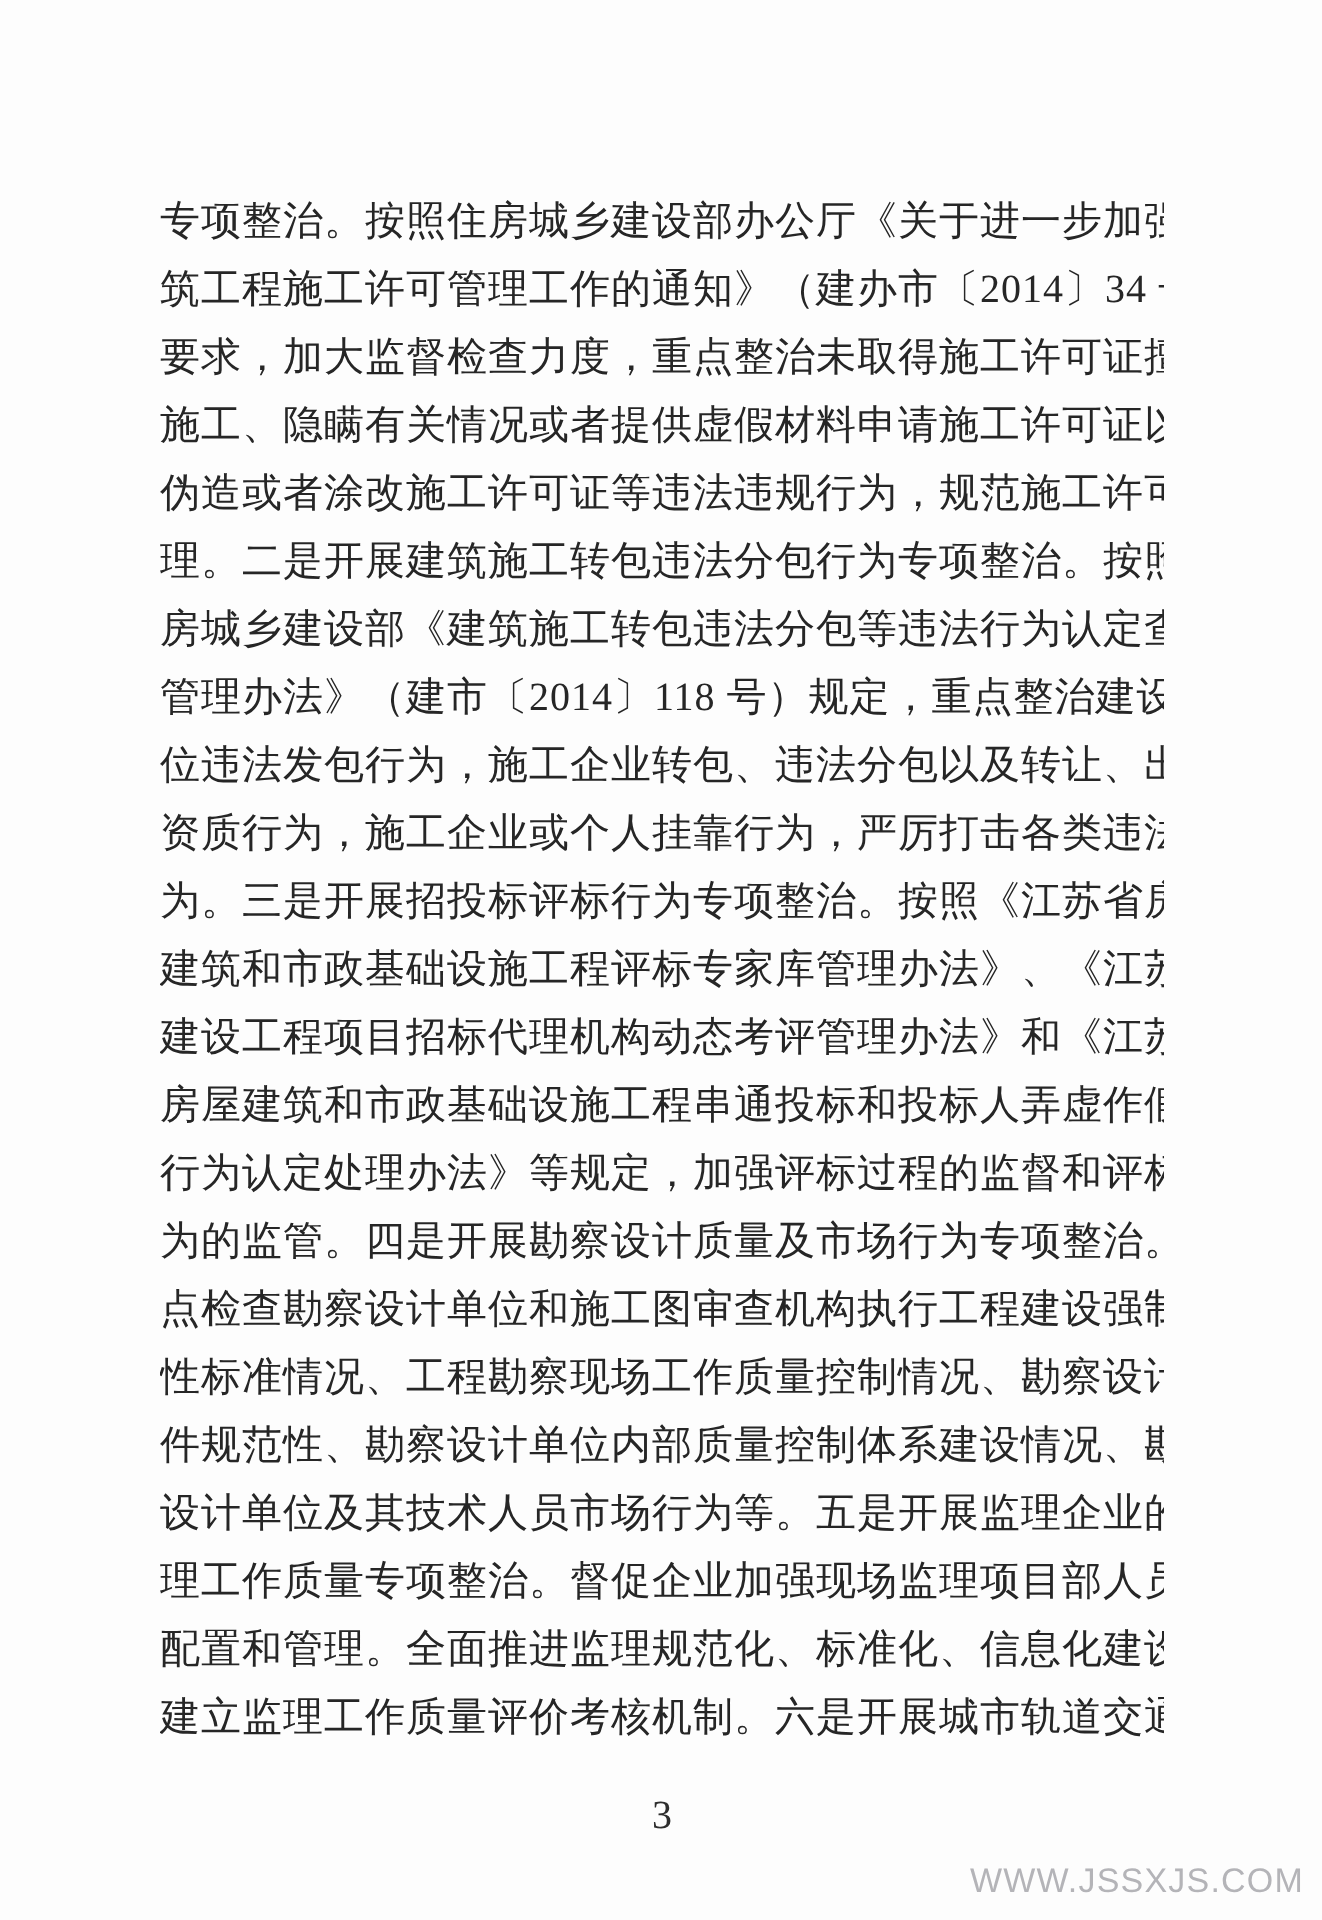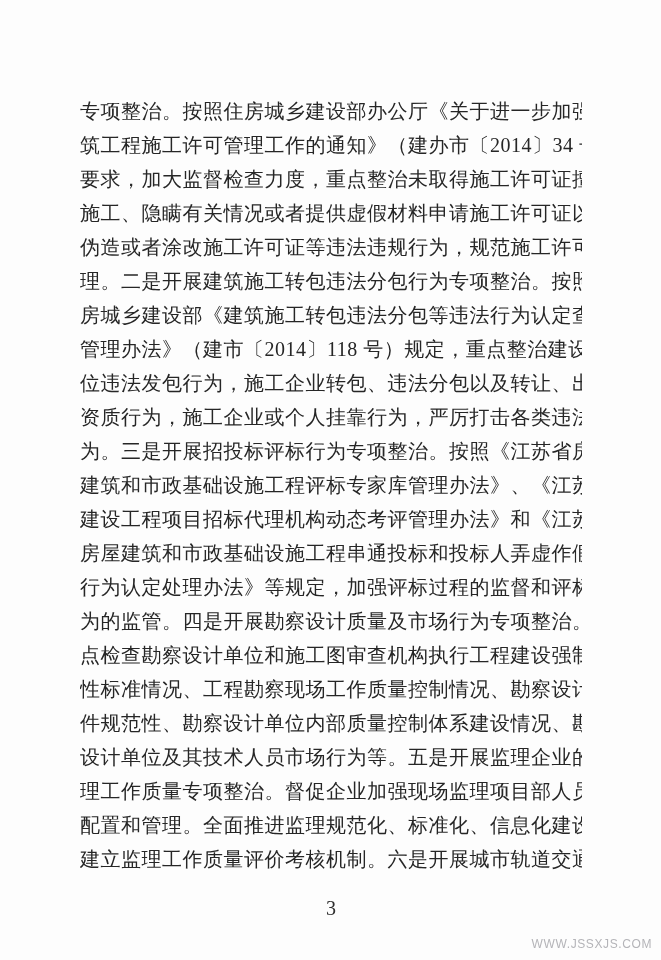--- a/index.html
+++ b/index.html
@@ -45,21 +45,21 @@
     text-align: center;
     font-size: 20px;
     line-height: 24px;
     color: #2e2e2e;
   }
   .watermark {
     position: absolute;
     right: 9px;
     bottom: 9px;
     font-family: "Liberation Sans", sans-serif;
-    font-size: 12px;
+    font-size: 17px;
     letter-spacing: 0.6px;
     color: #b4b4b8;
   }
 </style>
 </head>
 <body>
 
 <div class="page">
   <div class="doc-body">
     <div class="line">专项整治。按照住房城乡建设部办公厅《关于进一步加强建</div>

